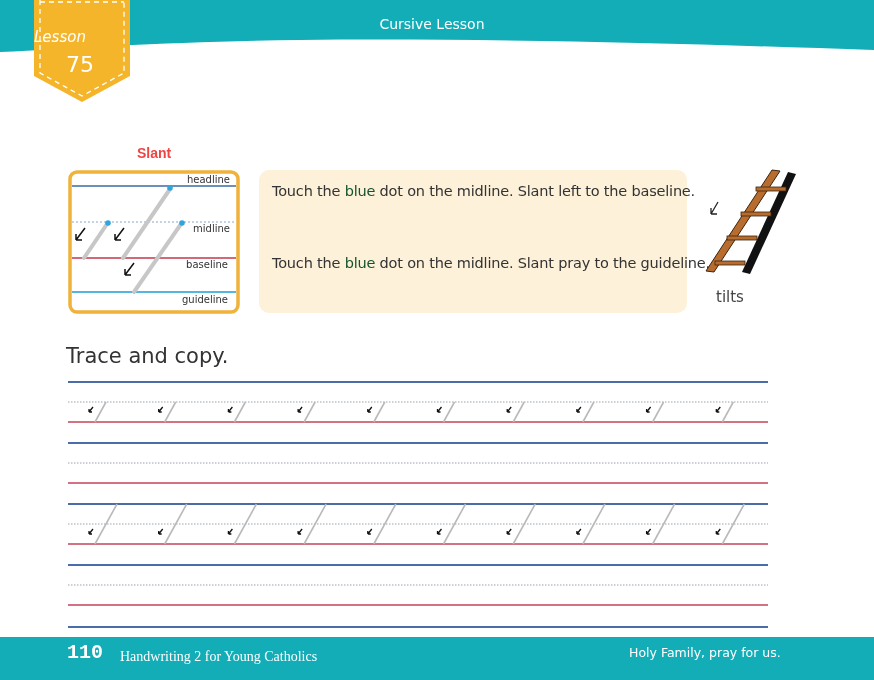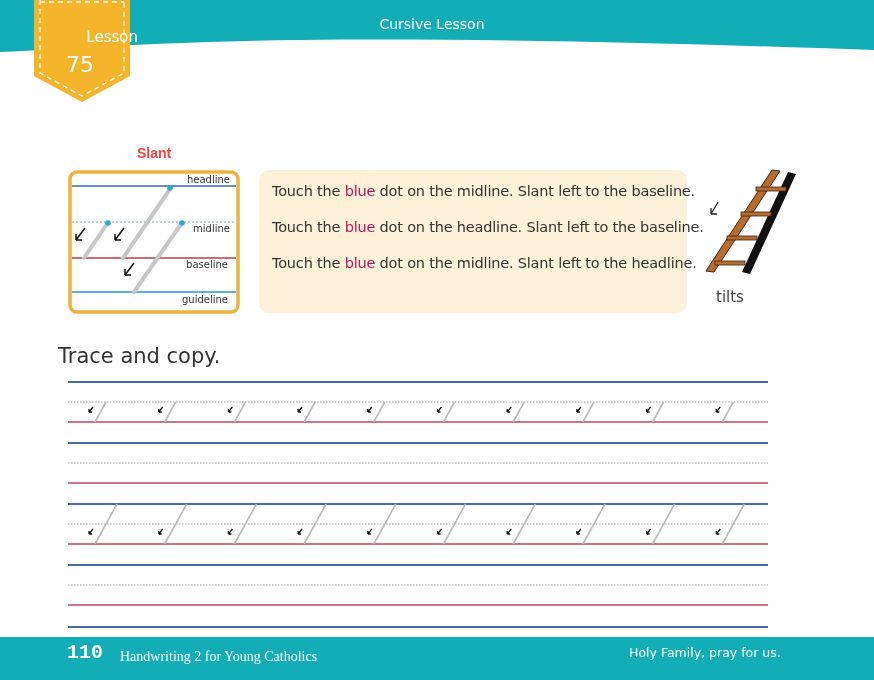--- a/index.html
+++ b/index.html
@@ -1,29 +1,29 @@
 <!DOCTYPE html>
 <html><head>
 <meta charset="utf-8">
 <style>
   html, body { margin: 0; padding: 0; }
   body { width: 874px; height: 680px; position: relative; overflow: hidden; background: #ffffff; font-family: "DejaVu Sans", sans-serif; }
   .header-band { position: absolute; left: 0; top: 0; width: 874px; height: 60px; }
   .header-title { position: absolute; left: 0; top: 16px; width: 864px; text-align: center; color: #ffffff; font-size: 14px; font-family: "DejaVu Sans", sans-serif; }
   .lesson-badge { position: absolute; left: 34px; top: 0; width: 96px; height: 102px; }
-  .badge-word { position: absolute; left: 34px; top: 28px; width: 104px; text-align: right; color: #ffffff; font-size: 15px; }
+  .badge-word { position: absolute; left: 34px; top: 28px; width: 104px; text-align: left; color: #ffffff; font-size: 15px; font-style: italic; }
   .badge-num { position: absolute; left: 34px; top: 52px; width: 92px; text-align: center; color: #ffffff; font-size: 22px; }
   .slant-title { position: absolute; left: 137px; top: 145px; font-weight: bold; font-size: 14px; color: #ef4444; font-family: "Liberation Sans", sans-serif; }
   .slant-diagram { position: absolute; left: 68px; top: 170px; }
   .instr-box { position: absolute; left: 259px; top: 170px; width: 428px; height: 143px; background: #fdf1d9; border-radius: 10px; }
   .instr-line { position: absolute; left: 13px; font-size: 14.5px; color: #333; font-family: "DejaVu Sans", sans-serif; letter-spacing: -0.2px; white-space: nowrap; }
-  .blue-word { color: #be185d; }
+  .blue-word { color: #14532d; }
   .ladder { position: absolute; left: 700px; top: 168px; }
   .tilts-label { position: absolute; left: 716px; top: 288px; font-size: 15px; color: #444; font-family: "DejaVu Sans", sans-serif; }
-  .trace-title { position: absolute; left: 58px; top: 344px; font-size: 21px; color: #333; font-family: "DejaVu Sans", sans-serif; }
+  .trace-title { position: absolute; left: 66px; top: 344px; font-size: 21px; color: #333; font-family: "DejaVu Sans", sans-serif; }
   .writing-area { position: absolute; left: 0; top: 0; }
   .footer { position: absolute; left: 0; top: 637px; width: 874px; height: 43px; background: #13adb8; }
   .page-number { position: absolute; left: 67px; top: 641px; color: #ffffff; font-weight: bold; font-size: 20px; font-family: Liberation Mono, monospace; }
   .book-title { position: absolute; left: 120px; top: 649px; color: #ffffff; font-size: 14px; font-family: Liberation Serif, serif; }
   .prayer { position: absolute; left: 629px; top: 645px; color: #ffffff; font-size: 12.5px; font-family: "DejaVu Sans", sans-serif; }
 </style>
 </head>
 <body>
 
 <svg class="header-band" width="874" height="60" viewBox="0 0 874 60">
@@ -58,22 +58,21 @@
     <path d="M66 93 L57 105 M57 105 L57 99 M57 105 L63 105"></path>
   </g>
   <text x="162" y="13" font-size="10" text-anchor="end" fill="#333" font-family="DejaVu Sans, sans-serif">headline</text>
   <text x="162" y="62" font-size="10" text-anchor="end" fill="#333" font-family="DejaVu Sans, sans-serif">midline</text>
   <text x="160" y="98" font-size="10" text-anchor="end" fill="#333" font-family="DejaVu Sans, sans-serif">baseline</text>
   <text x="160" y="133" font-size="10" text-anchor="end" fill="#333" font-family="DejaVu Sans, sans-serif">guideline</text>
 </svg>
 
 <div class="instr-box">
   <div class="instr-line" style="top:13px;"><span>Touch the </span><span class="blue-word">blue</span><span> dot on the midline. Slant left to the baseline.</span></div>
-  <div class="instr-line" style="top:49px;"><span>Touch the </span><span class="blue-word">blue</span><span> dot on the headline. Slant left to the baseline.</span></div>
-  <div class="instr-line" style="top:85px;"><span>Touch the </span><span class="blue-word">blue</span><span> dot on the midline. Slant left to the headline.</span></div>
+  <div class="instr-line" style="top:85px;"><span>Touch the </span><span class="blue-word">blue</span><span> dot on the midline. Slant pray to the guideline.</span></div>
 </div>
 
 <svg class="ladder" width="100" height="110" viewBox="0 0 100 110">
   <path d="M18 34 L11 46 M11 46 L11 40 M11 46 L17 46" stroke="#222" stroke-width="1.3" fill="none"></path>
   <polygon points="88,4 96,6 50,106 42,104" fill="#111"></polygon>
   <polygon points="72,2 80,3 14,104 6,103" fill="#b86d2f" stroke="#3b2410" stroke-width="1"></polygon>
   <rect x="56" y="19" width="30" height="4" fill="#b86d2f" stroke="#3b2410" stroke-width="0.8"></rect>
   <rect x="41" y="44" width="30" height="4" fill="#b86d2f" stroke="#3b2410" stroke-width="0.8"></rect>
   <rect x="27" y="68" width="30" height="4" fill="#b86d2f" stroke="#3b2410" stroke-width="0.8"></rect>
   <rect x="15" y="93" width="30" height="4" fill="#b86d2f" stroke="#3b2410" stroke-width="0.8"></rect>

